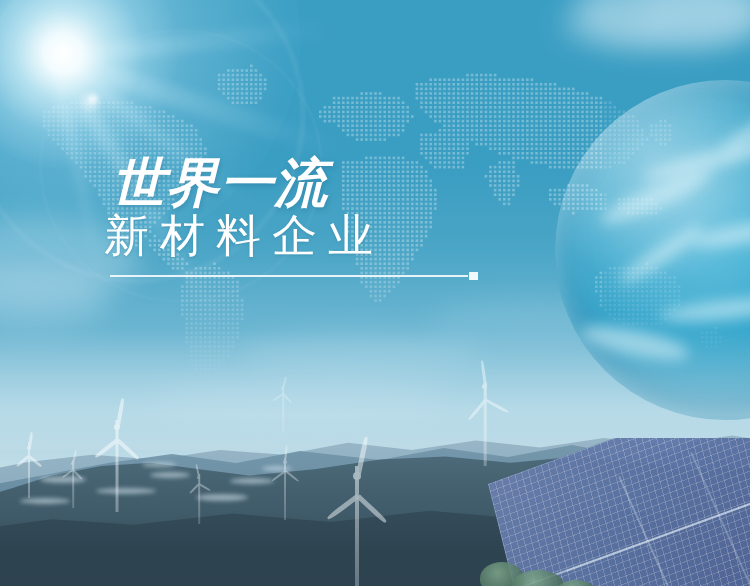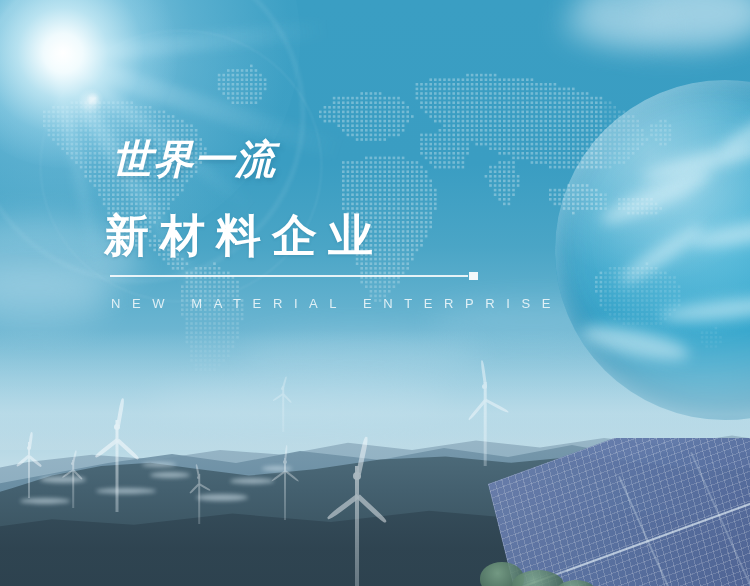--- a/index.html
+++ b/index.html
@@ -290,35 +290,36 @@
   }
   .cn-build {
     font-size: 47px;
     font-weight: bold;
     color: #ffffff;
     letter-spacing: 9px;
     line-height: 1;
     text-shadow: 0 1px 3px rgba(30,105,140,.30);
   }
   .cn-world {
-    font-size: 40px;
+    font-size: 53px;
     font-weight: bold;
     color: #ffffff;
     font-style: italic;
     letter-spacing: 1px;
     line-height: 1;
     margin-left: 8px;
     margin-bottom: -3px;
     text-shadow: 1px 2px 5px rgba(28,100,135,.35);
+    margin-top: 17px;
   }
   .line2 {
     position: absolute;
     left: 104px; top: 213px;
     font-size: 45px;
-    font-weight: bold;
+    font-weight: normal;
     color: #ffffff;
     letter-spacing: 11px;
     line-height: 1;
     white-space: nowrap;
     text-shadow: 0 1px 3px rgba(30,105,140,.30);
   }
   .divider-row {
     position: absolute;
     left: 110px; top: 272px;
     width: 368px;
@@ -3359,16 +3360,15 @@
 
   <div class="text-block">
     <div class="line1">
       <span class="cn-world">世界一流</span>
     </div>
     <div class="line2">新材料企业</div>
     <div class="divider-row">
       <div class="divider-line"></div>
       <div class="divider-cap"></div>
     </div>
-    <div class="line3">NEW MATERIAL ENTERPRISE</div>
   </div>
 
 </div>
 
 </body></html>

